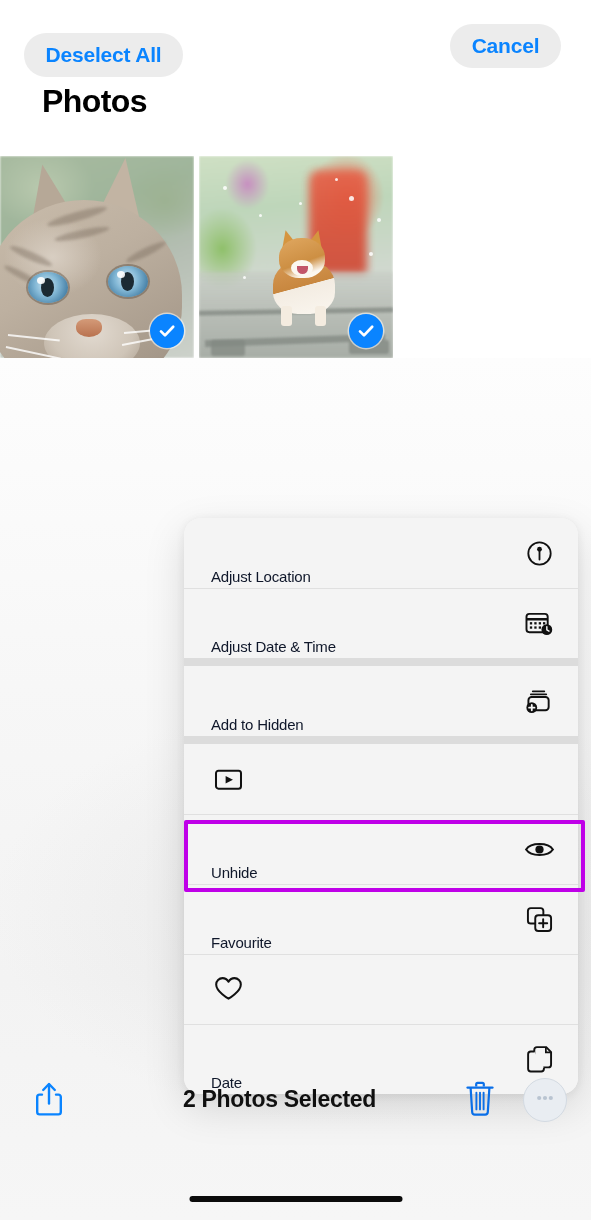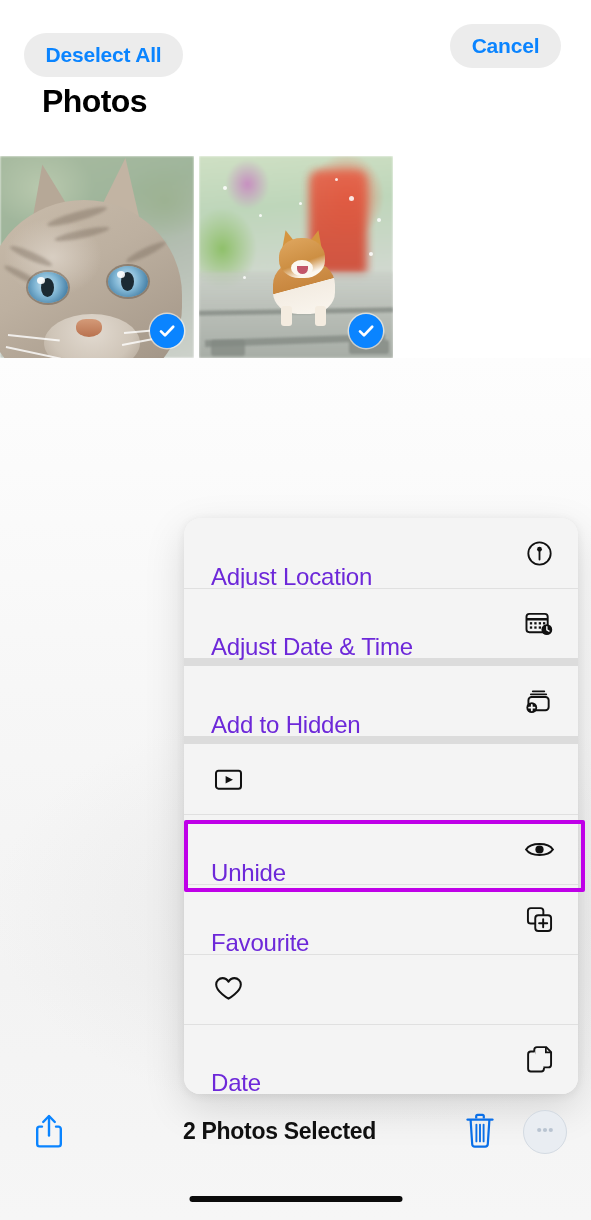--- a/index.html
+++ b/index.html
@@ -297,23 +297,23 @@
   }
   .menu-item + .menu-item::before {
     content: "";
     position: absolute;
     left: 0; right: 0; top: 0;
     height: 1px;
     background: #e0e0e0;
   }
   .menu-item-label {
     flex: 1;
-    font-size: 24px;
+    font-size: 15px;
     letter-spacing: -0.2px;
-    color: #6d28d9;
+    color: #0f172a;
     margin-top: 47px;
   }
   .menu-item-icon {
     width: 34px;
     height: 34px;
     display: flex;
     align-items: center;
     justify-content: center;
     flex: 0 0 auto;
   }
@@ -329,21 +329,21 @@
     border: 4px solid #bf00e8;
     border-radius: 2px;
     pointer-events: none;
     z-index: 12;
   }
 
   
   #bottom-toolbar {
     position: absolute;
     left: 0;
-    top: 1100px;
+    top: 1068px;
     width: 559px;
     height: 66px;
     z-index: 9;
   }
 
   #share-button {
     position: absolute;
     left: 27px;
     top: 8px;
     width: 44px;

